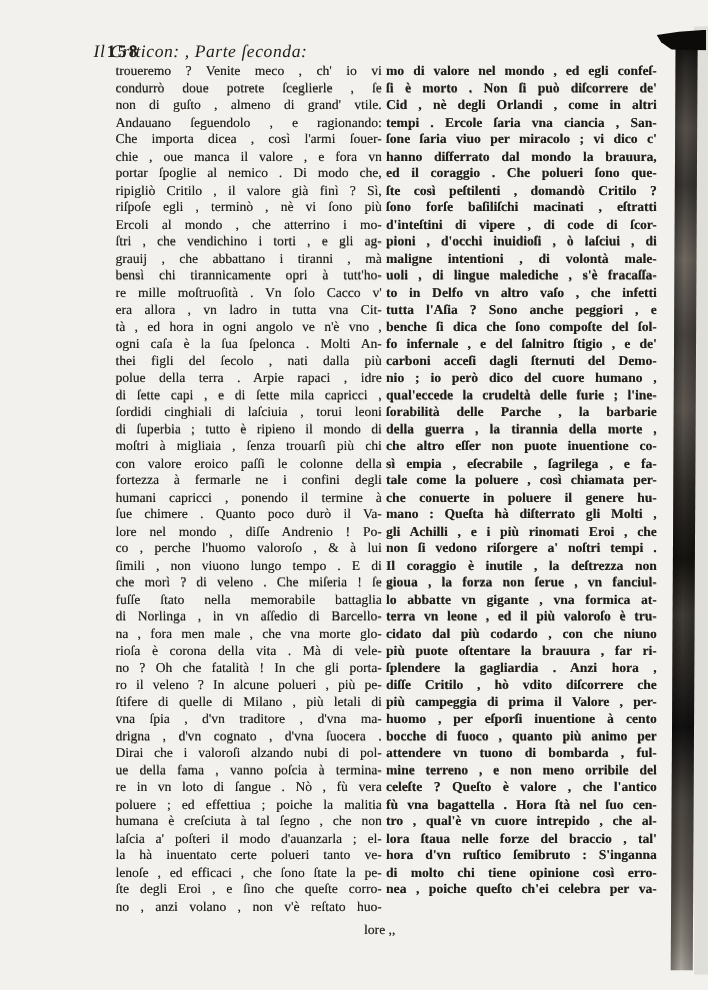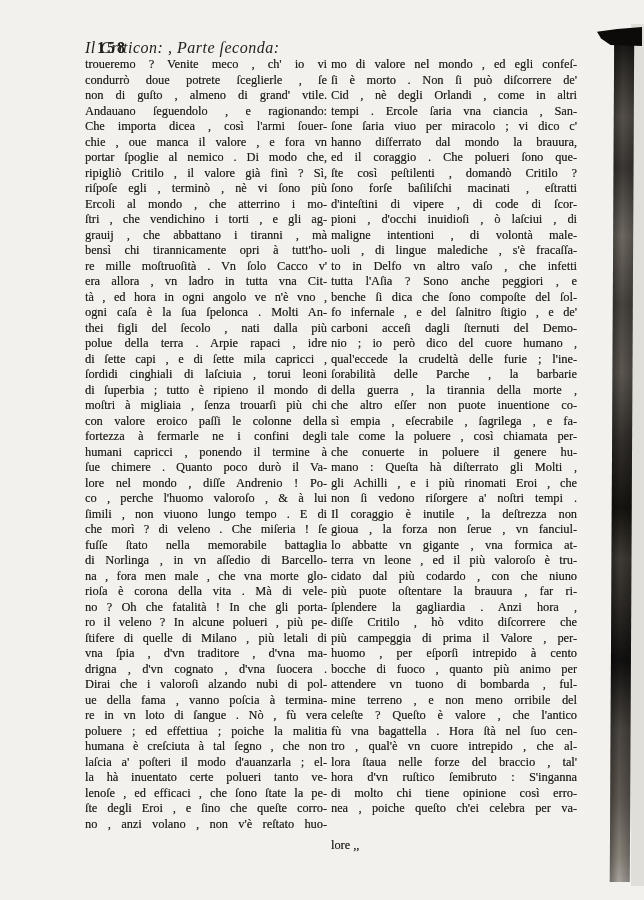--- a/index.html
+++ b/index.html
@@ -22,24 +22,24 @@
     position:absolute;left:97px;top:39px;
     font-size:16px;letter-spacing:2px;font-weight:bold;
   }
   .runtitle{
     position:absolute;left:85px;top:39px;width:450px;
     text-align:left;font-style:italic;font-size:16px;letter-spacing:0.5px;
     white-space:nowrap;
   }
   
   .col{
-    position:absolute;top:57px;overflow:hidden;
+    position:absolute;top:57px;overflow:hidden;margin-left:20px;
   }
   .col-left{left:85px;width:242px;}
-  .col-right{left:331px;width:246px;}
+  .col-right{left:331px;width:246px;font-weight:bold;}
   .line{
     height:15.5px;line-height:15.5px;font-size:12.3px;
     text-align:justify;text-align-last:justify;
     word-spacing:-0.4px;white-space:nowrap;overflow:hidden;
     text-shadow:0.2px 0.2px 0.35px rgba(25,20,14,0.55);
   }
   .catchword{
     position:absolute;left:331px;top:838px;width:246px;
     padding-right:34px;box-sizing:border-box;
     font-size:12.3px;line-height:15.5px;
@@ -160,21 +160,21 @@
       <div class="line">non ſi vedono riſorgere a' noſtri tempi .</div>
       <div class="line">Il coraggio è inutile , la deſtrezza non</div>
       <div class="line">gioua , la forza non ſerue , vn fanciul-</div>
       <div class="line">lo abbatte vn gigante , vna formica at-</div>
       <div class="line">terra vn leone , ed il più valoroſo è tru-</div>
       <div class="line">cidato dal più codardo , con che niuno</div>
       <div class="line">più puote oſtentare la brauura , far ri-</div>
       <div class="line">ſplendere la gagliardia . Anzi hora ,</div>
       <div class="line">diſſe Critilo , hò vdito diſcorrere che</div>
       <div class="line">più campeggia di prima il Valore , per-</div>
-      <div class="line">huomo , per eſporſi intrepido à cento</div>
+      <div class="line">huomo , per eſporſi inuentione à cento</div>
       <div class="line">bocche di fuoco , quanto più animo per</div>
       <div class="line">attendere vn tuono di bombarda , ful-</div>
       <div class="line">mine terreno , e non meno orribile del</div>
       <div class="line">celeſte ? Queſto è valore , che l'antico</div>
       <div class="line">fù vna bagattella . Hora ſtà nel ſuo cen-</div>
       <div class="line">tro , qual'è vn cuore intrepido , che al-</div>
       <div class="line">lora ſtaua nelle forze del braccio , tal'</div>
       <div class="line">hora d'vn ruſtico ſemibruto : S'inganna</div>
       <div class="line">di molto chi tiene opinione così erro-</div>
       <div class="line">nea , poiche queſto ch'ei celebra per va-</div>

